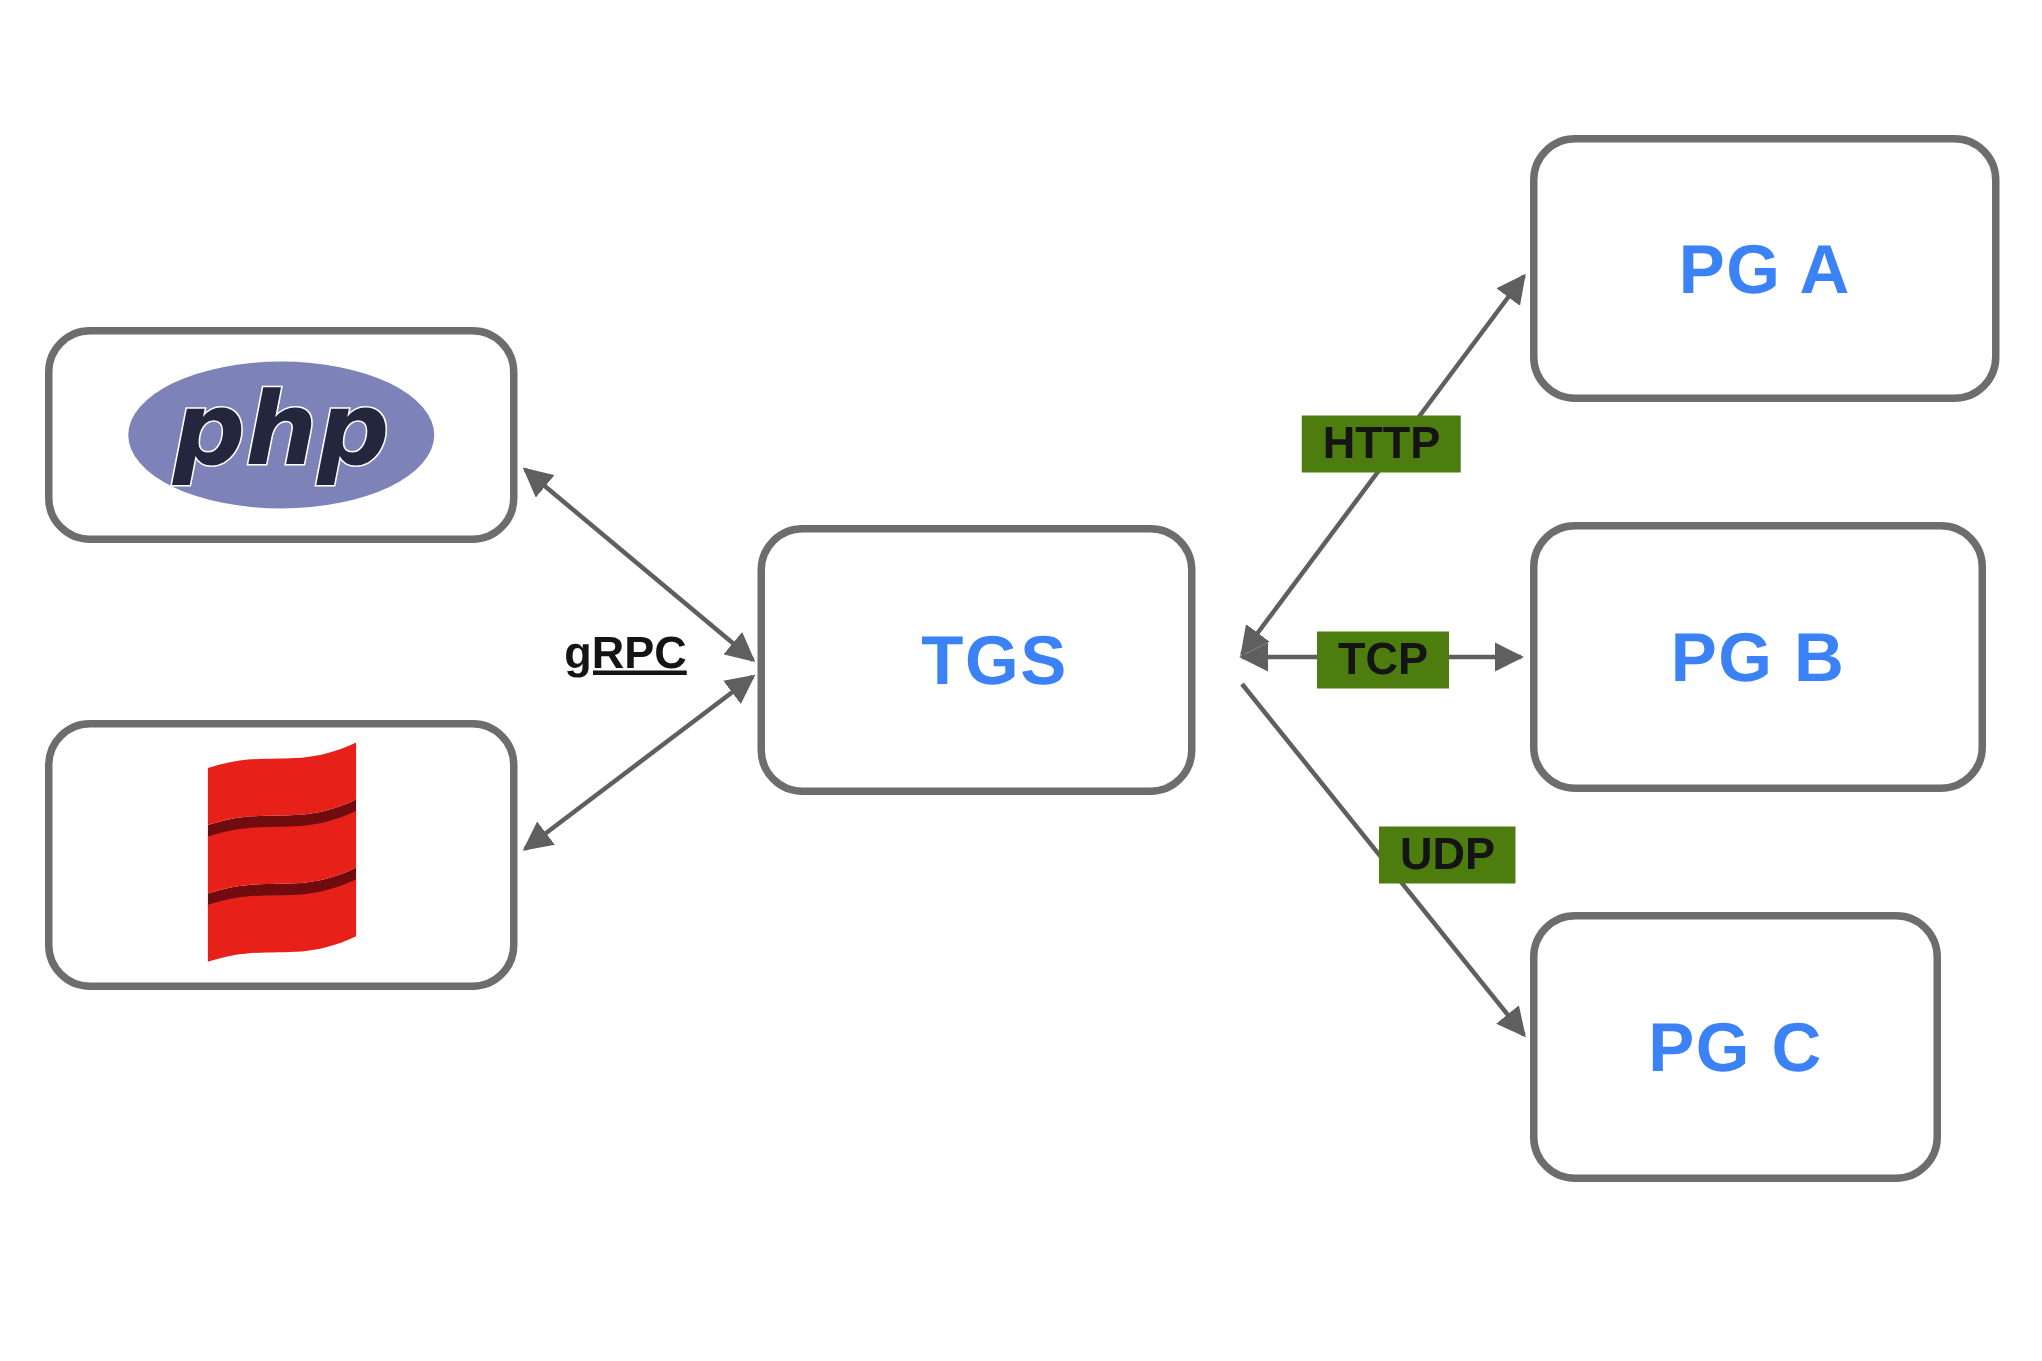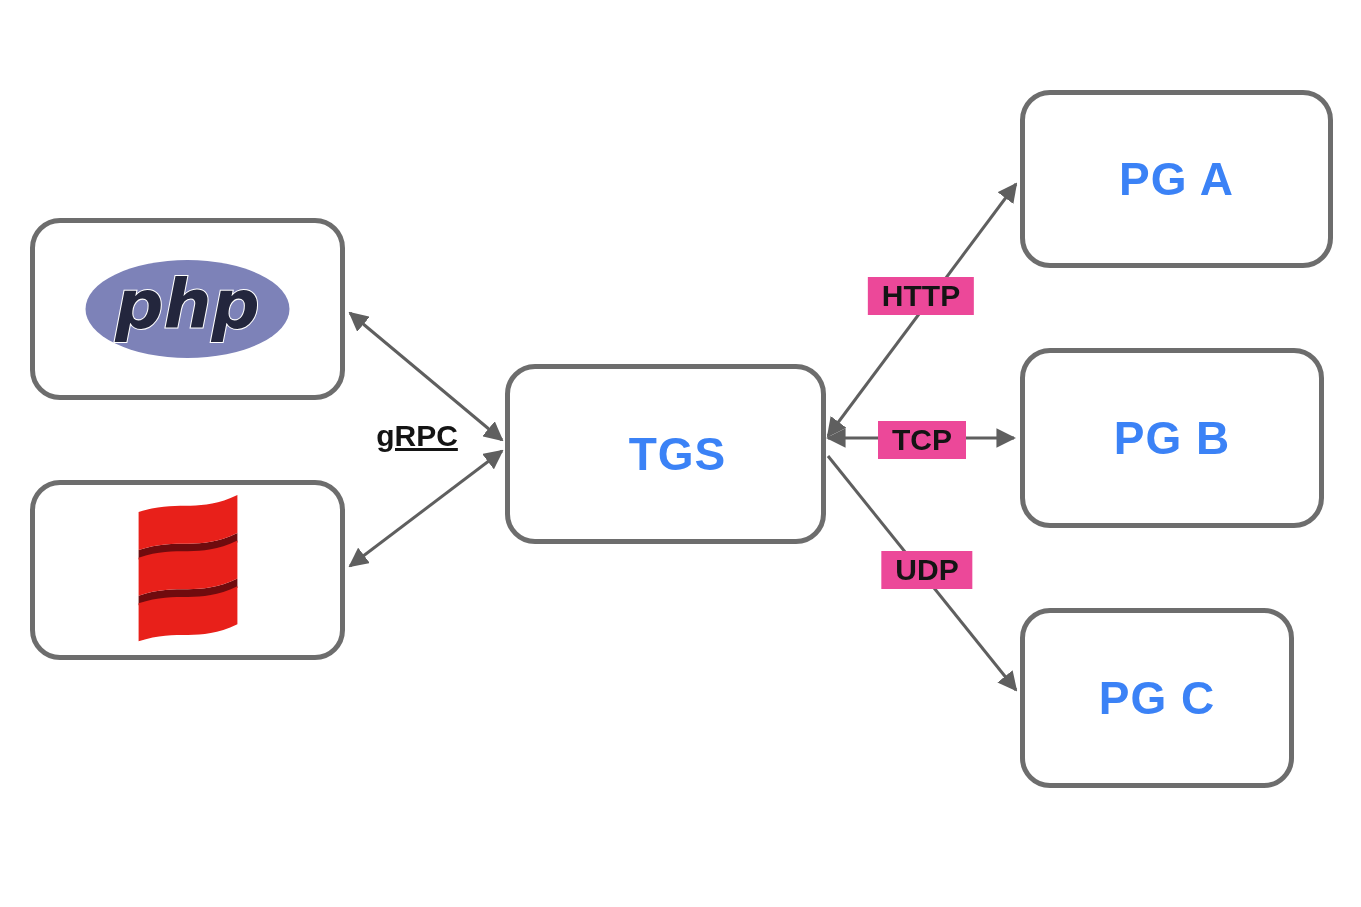--- a/index.html
+++ b/index.html
@@ -4,21 +4,21 @@
 <style>
   html,body{margin:0;padding:0;background:#ffffff;}
   body{font-family:"Liberation Sans", sans-serif;}
   .canvas{position:relative;width:1361px;height:907px;background:#ffffff;overflow:hidden;}
   .edge-layer{position:absolute;left:0;top:0;width:1361px;height:907px;pointer-events:none;}
   .edge-line{stroke:#5f5f5f;stroke-width:3;fill:none;}
   .arrowhead-shape{fill:#5f5f5f;}
   .node{position:absolute;background:#ffffff;border:5px solid #6d6d6d;border-radius:30px;
         display:flex;align-items:center;justify-content:center;box-sizing:border-box;}
   .node-label{font-weight:bold;font-size:46px;color:#3b82f6;letter-spacing:1px;white-space:pre;}
-  .edge-label{position:absolute;transform:translate(-50%,-50%);background:#ec4899;
+  .edge-label{position:absolute;transform:translate(-50%,-50%);background:#4d7c0f;
               padding:2px 14px;font-weight:bold;font-size:30px;color:#141414;white-space:nowrap;}
   .logo-svg{display:block;}
 </style>
 </head>
 <body>
 
 <div class="canvas">
 
   <svg class="edge-layer" width="1361" height="907" viewBox="0 0 1361 907" xmlns="http://www.w3.org/2000/svg">
     <defs>
@@ -26,53 +26,53 @@
         <path class="arrowhead-shape" d="M0,0 L10,5 L0,10 Z"></path>
       </marker>
     </defs>
     <line class="edge-line" x1="350" y1="313" x2="502" y2="440" marker-start="url(#arrowhead)" marker-end="url(#arrowhead)"></line>
     <line class="edge-line" x1="350" y1="566" x2="502" y2="451" marker-start="url(#arrowhead)" marker-end="url(#arrowhead)"></line>
     <line class="edge-line" x1="828" y1="436" x2="1016" y2="184" marker-start="url(#arrowhead)" marker-end="url(#arrowhead)"></line>
     <line class="edge-line" x1="828" y1="438" x2="1014" y2="438" marker-start="url(#arrowhead)" marker-end="url(#arrowhead)"></line>
     <line class="edge-line" x1="828" y1="456" x2="1016" y2="690" marker-end="url(#arrowhead)"></line>
   </svg>
 
-  <div class="node" style="left:30px;top:218px;width:315px;height:182px;text-decoration:underline;">
+  <div class="node" style="left:30px;top:218px;width:315px;height:144px;text-decoration:underline;">
     <svg class="logo-svg" width="215" height="102" viewBox="0 0 210 100" xmlns="http://www.w3.org/2000/svg">
       <ellipse cx="105" cy="50" rx="100" ry="48" fill="#7d82b8"></ellipse>
       <text x="105" y="69" text-anchor="middle" font-size="66" font-weight="bold" font-style="italic" font-family="DejaVu Sans, sans-serif" stroke="#ffffff" stroke-width="2" paint-order="stroke" fill="#23263d">php</text>
     </svg>
   </div>
 
   <div class="node" style="left:30px;top:480px;width:315px;height:180px;">
     <svg class="logo-svg" width="114" height="152" viewBox="0 0 120 160" xmlns="http://www.w3.org/2000/svg">
       <g transform="translate(0,3)">
         <path d="M8,56 C50,42 70,58 112,38 L112,48 C70,68 50,52 8,66 Z" fill="#700b0e"></path>
         <path d="M8,104 C50,90 70,106 112,86 L112,96 C70,116 50,100 8,114 Z" fill="#700b0e"></path>
         <path d="M8,16 C50,2 70,18 112,-2 L112,38 C70,58 50,42 8,56 Z" fill="#e8201a"></path>
         <path d="M8,64 C50,50 70,66 112,46 L112,86 C70,106 50,90 8,104 Z" fill="#e8201a"></path>
         <path d="M8,112 C50,98 70,114 112,94 L112,134 C70,154 50,138 8,152 Z" fill="#e8201a"></path>
       </g>
     </svg>
   </div>
 
-  <div class="node" style="left:505px;top:364px;width:321px;height:180px;padding-left:24px;">
+  <div class="node" style="left:505px;top:350px;width:292px;height:180px;padding-left:24px;">
     <span class="node-label">TGS</span>
   </div>
 
   <div class="node" style="left:1020px;top:90px;width:313px;height:178px;">
     <span class="node-label">PG A</span>
   </div>
 
   <div class="node" style="left:1020px;top:348px;width:304px;height:180px;">
     <span class="node-label">PG B</span>
   </div>
 
   <div class="node" style="left:1020px;top:608px;width:274px;height:180px;">
     <span class="node-label">PG C</span>
   </div>
 
   <div class="edge-label" style="left:417px;top:436px;background:transparent;text-decoration:underline;">gRPC</div>
   <div class="edge-label" style="left:921px;top:296px;">HTTP</div>
   <div class="edge-label" style="left:922px;top:440px;">TCP</div>
-  <div class="edge-label" style="left:927px;top:570px;">UDP</div>
+  <div class="edge-label" style="left:965px;top:570px;">UDP</div>
 
 </div>
 
 </body></html>

